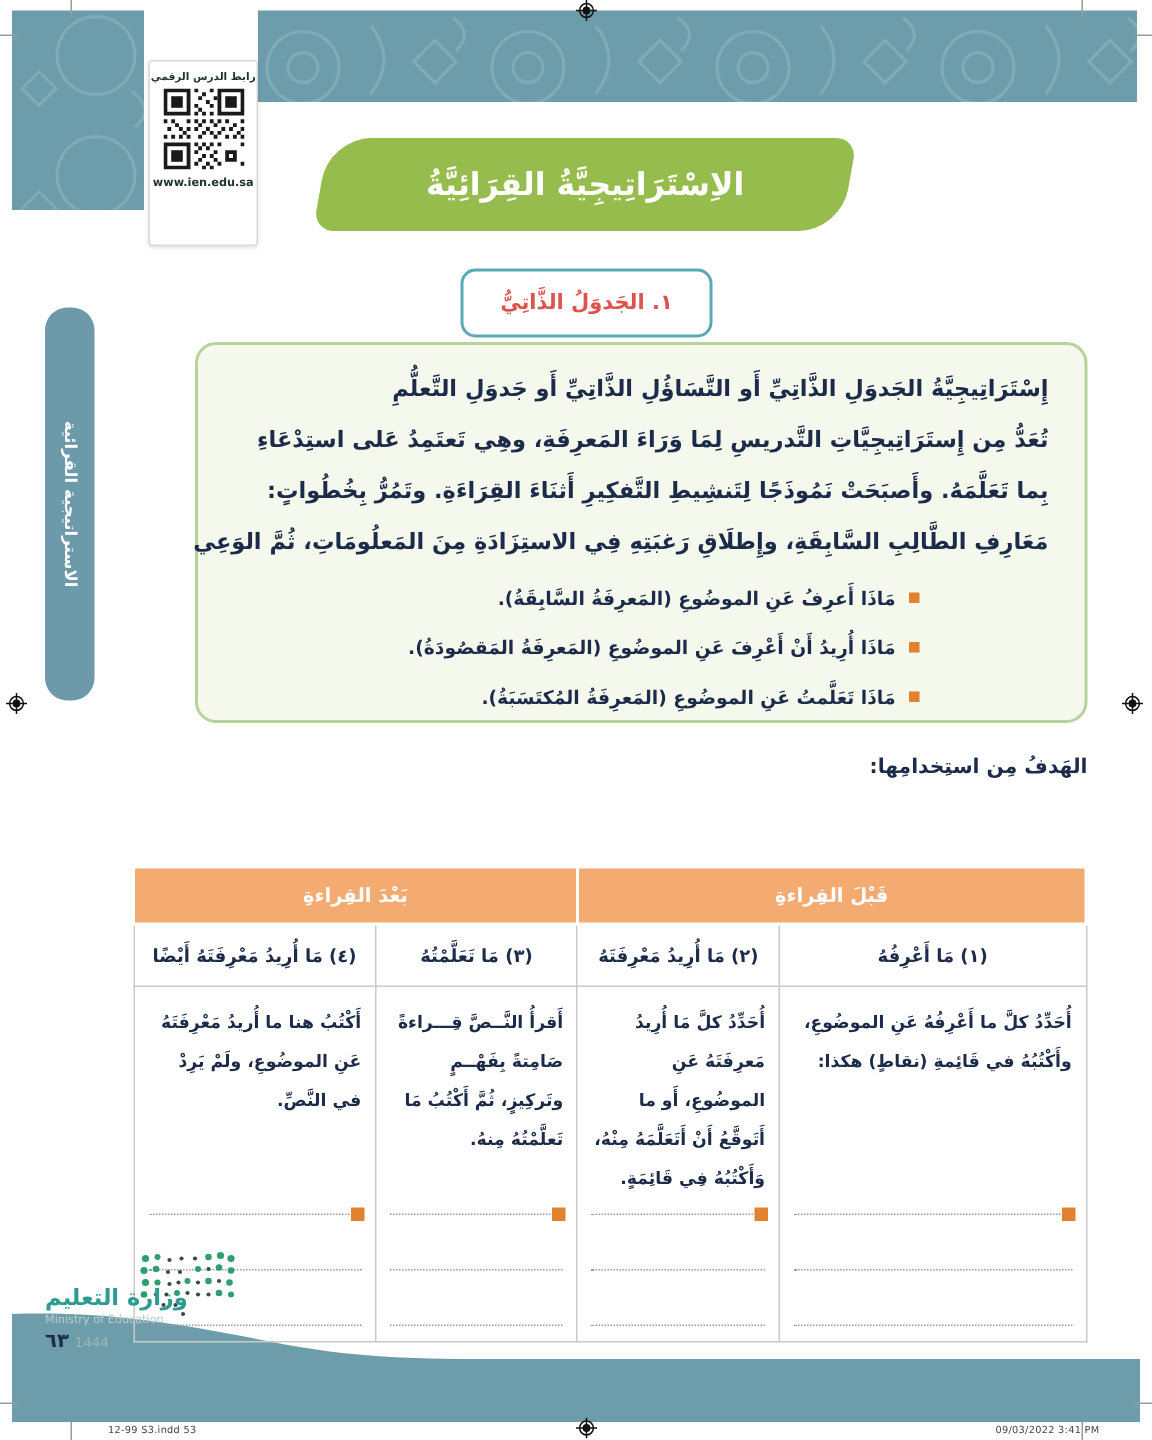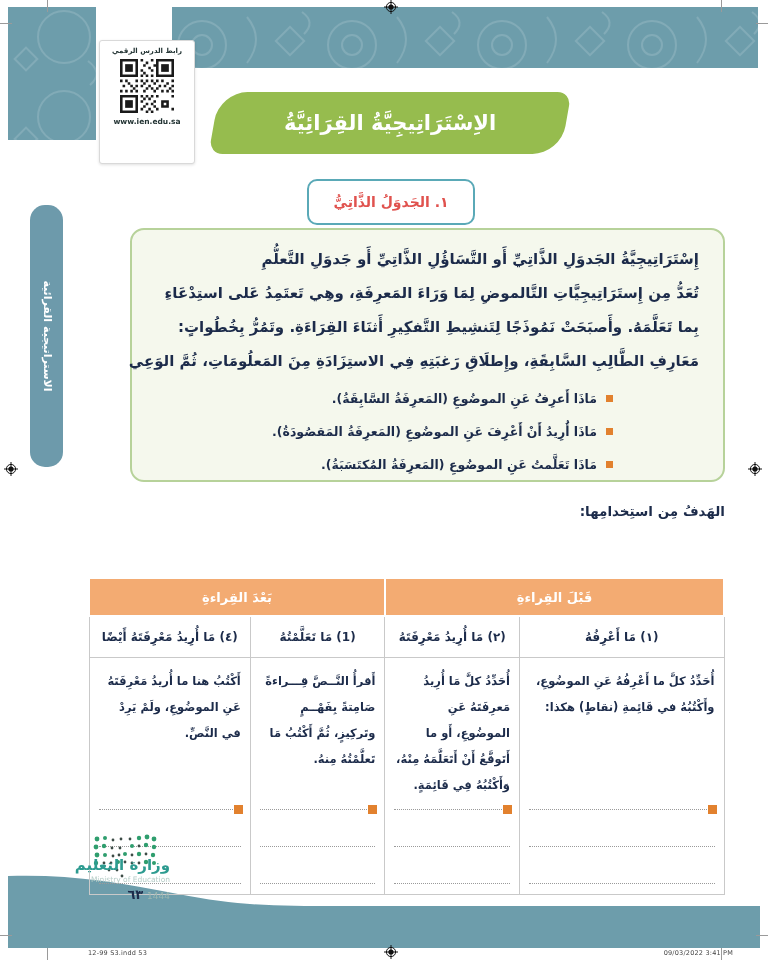--- a/index.html
+++ b/index.html
@@ -4,21 +4,21 @@
 <style>
   html,body{margin:0;padding:0;background:#fff;}
   #page{position:relative;width:768px;height:960px;background:#fff;overflow:hidden;
         font-family:"DejaVu Sans",sans-serif;}
   
   .band{position:absolute;background:#6d9dab;overflow:hidden;}
   .band-main{left:172px;top:7px;width:586px;height:61px;}
   .band-left{left:8px;top:7px;width:88px;height:133px;}
   .band svg{display:block;width:100%;height:100%;}
   
-  .qr-card{position:absolute;left:99px;top:40px;width:96px;height:124px;background:#fff;
+  .qr-card{position:absolute;left:99px;top:40px;width:73px;height:124px;background:#fff;
            border:1px solid #d9d9d9;border-radius:3px;box-shadow:0 1px 3px rgba(0,0,0,.12);
            display:flex;flex-direction:column;align-items:center;padding-top:6px;box-sizing:border-box;}
   .qr-label{font-size:7px;font-weight:bold;color:#233;direction:rtl;margin-bottom:4px;}
   .qr-url{font-size:7.5px;font-weight:bold;color:#233;margin-top:4px;}
   
   .banner{position:absolute;left:214px;top:92px;width:352px;height:62px;background:#96bc4e;
           border-radius:28px 14px 28px 14px;transform:skewX(-10deg);display:flex;
           align-items:center;justify-content:center;}
   .banner-text{transform:skewX(10deg);color:#fff;font-size:21px;font-weight:bold;direction:rtl;}
   
@@ -55,28 +55,28 @@
                 white-space:nowrap;direction:rtl;}
   .kwl td{vertical-align:top;position:relative;height:237px;padding:10px 9px 0;box-sizing:border-box;}
   .cell-text{direction:rtl;color:#1c2b4a;font-size:11.5px;font-weight:bold;line-height:26px;
              text-align:right;}
   .cell-lines{position:absolute;left:9px;right:9px;bottom:10px;}
   .dotline{height:36px;border-bottom:1.5px dotted #9a9a9a;position:relative;}
   .dotline .lsq{position:absolute;right:-2px;bottom:-5px;width:9px;height:9px;background:#e2812e;}
   
   .wave{position:absolute;left:8px;top:868px;width:752px;height:80px;z-index:1;}
   .moe-dots{position:absolute;left:92px;top:834px;z-index:3;}
-  .moe-block{position:absolute;left:30px;top:856px;width:140px;z-index:4;text-align:right;}
+  .moe-block{position:absolute;left:30px;top:856px;width:140px;z-index:4;text-align:left;}
   .moe-ar{color:#2d9b90;font-size:15px;font-weight:bold;direction:rtl;}
   .moe-en{color:#b6cdc7;font-size:7.5px;margin-top:1px;}
   .moe-num{margin-top:3px;font-size:12px;}
   .moe-num .pg{color:#1c2b4a;font-weight:bold;font-size:13px;}
   .moe-num .yr{color:#9ab7b1;font-size:9px;margin-left:0;}
   .print-info{position:absolute;top:949px;font-size:6.5px;color:#444;z-index:4;letter-spacing:.2px;}
-  .print-left{left:88px;} .print-right{right:35px;}
+  .print-left{left:72px;} .print-right{right:35px;}
   
   .regmark{position:absolute;width:14px;height:14px;z-index:5;}
   .crop{position:absolute;background:#9a9a9a;z-index:5;}
 </style>
 </head>
 <body>
 
 <div id="page">
 
   <div class="band band-main">
@@ -132,21 +132,21 @@
   <div class="section-box">
     <span>١. الجَدوَلُ الذَّاتِيُّ</span>
   </div>
 
   <div class="side-tab">
     <div class="vtext">الاستراتيجية القرائية</div>
   </div>
 
   <div class="intro-box">
     <div class="intro-line">إِسْتَرَاتِيجِيَّةُ الجَدوَلِ الذَّاتِيِّ أَو التَّسَاؤُلِ الذَّاتِيِّ أَو جَدوَلِ التَّعلُّمِ</div>
-    <div class="intro-line">تُعَدُّ مِن إِستَرَاتِيجِيَّاتِ التَّالموضِ لِمَا وَرَاءَ المَعرِفَةِ، وهِي تَعتَمِدُ عَلى استِدْعَاءِ</div>
+    <div class="intro-line">تُعَدُّ مِن إِستَرَاتِيجِيَّاتِ التَّدريسِ لِمَا وَرَاءَ المَعرِفَةِ، وهِي تَعتَمِدُ عَلى استِدْعَاءِ</div>
     <div class="intro-line">بِما تَعَلَّمَهُ. وأَصبَحَتْ نَمُوذَجًا لِتَنشِيطِ التَّفكِيرِ أَثنَاءَ القِرَاءَةِ. وتَمُرُّ بِخُطُواتٍ:</div>
     <div class="intro-line">مَعَارِفِ الطَّالِبِ السَّابِقَةِ، وإِطلَاقِ رَغبَتِهِ فِي الاستِزَادَةِ مِنَ المَعلُومَاتِ، ثُمَّ الوَعِي</div>
     <div class="intro-bullets">
       <div class="intro-bullet"><span class="sq"></span><span>مَاذَا أَعرِفُ عَنِ الموضُوعِ (المَعرِفَةُ السَّابِقَةُ).</span></div>
       <div class="intro-bullet"><span class="sq"></span><span>مَاذَا أُرِيدُ أَنْ أَعْرِفَ عَنِ الموضُوعِ (المَعرِفَةُ المَقصُودَةُ).</span></div>
       <div class="intro-bullet"><span class="sq"></span><span>مَاذَا تَعَلَّمتُ عَنِ الموضُوعِ (المَعرِفَةُ المُكتَسَبَةُ).</span></div>
     </div>
   </div>
 
   <div class="goal-heading">الهَدفُ مِن استِخدامِها:</div>
@@ -159,21 +159,21 @@
         <col style="width:25.4%">
       </colgroup>
     <tbody>
         <tr class="group">
       <th colspan="2">قَبْلَ القِراءةِ</th>
       <th colspan="2">بَعْدَ القِراءةِ</th>
     </tr>
     <tr class="cols">
       <th>(١) مَا أَعْرِفُهُ</th>
       <th>(٢) مَا أُرِيدُ مَعْرِفَتَهُ</th>
-      <th>(1) مَا تَعَلَّمْتُهُ</th>
+      <th>(٣) مَا تَعَلَّمْتُهُ</th>
       <th>(٤) مَا أُرِيدُ مَعْرِفَتَهُ أَيْضًا</th>
     </tr>
     <tr>
       <td>
         <div class="cell-text">أُحَدِّدُ كلَّ ما أَعْرِفُهُ عَنِ الموضُوعِ، وأَكْتُبُهُ في قَائِمةِ (نقاطٍ) هكذا:</div>
         <div class="cell-lines">
           <div class="dotline">
                 <span class="lsq"></span>
               </div>
           <div class="dotline"></div>

